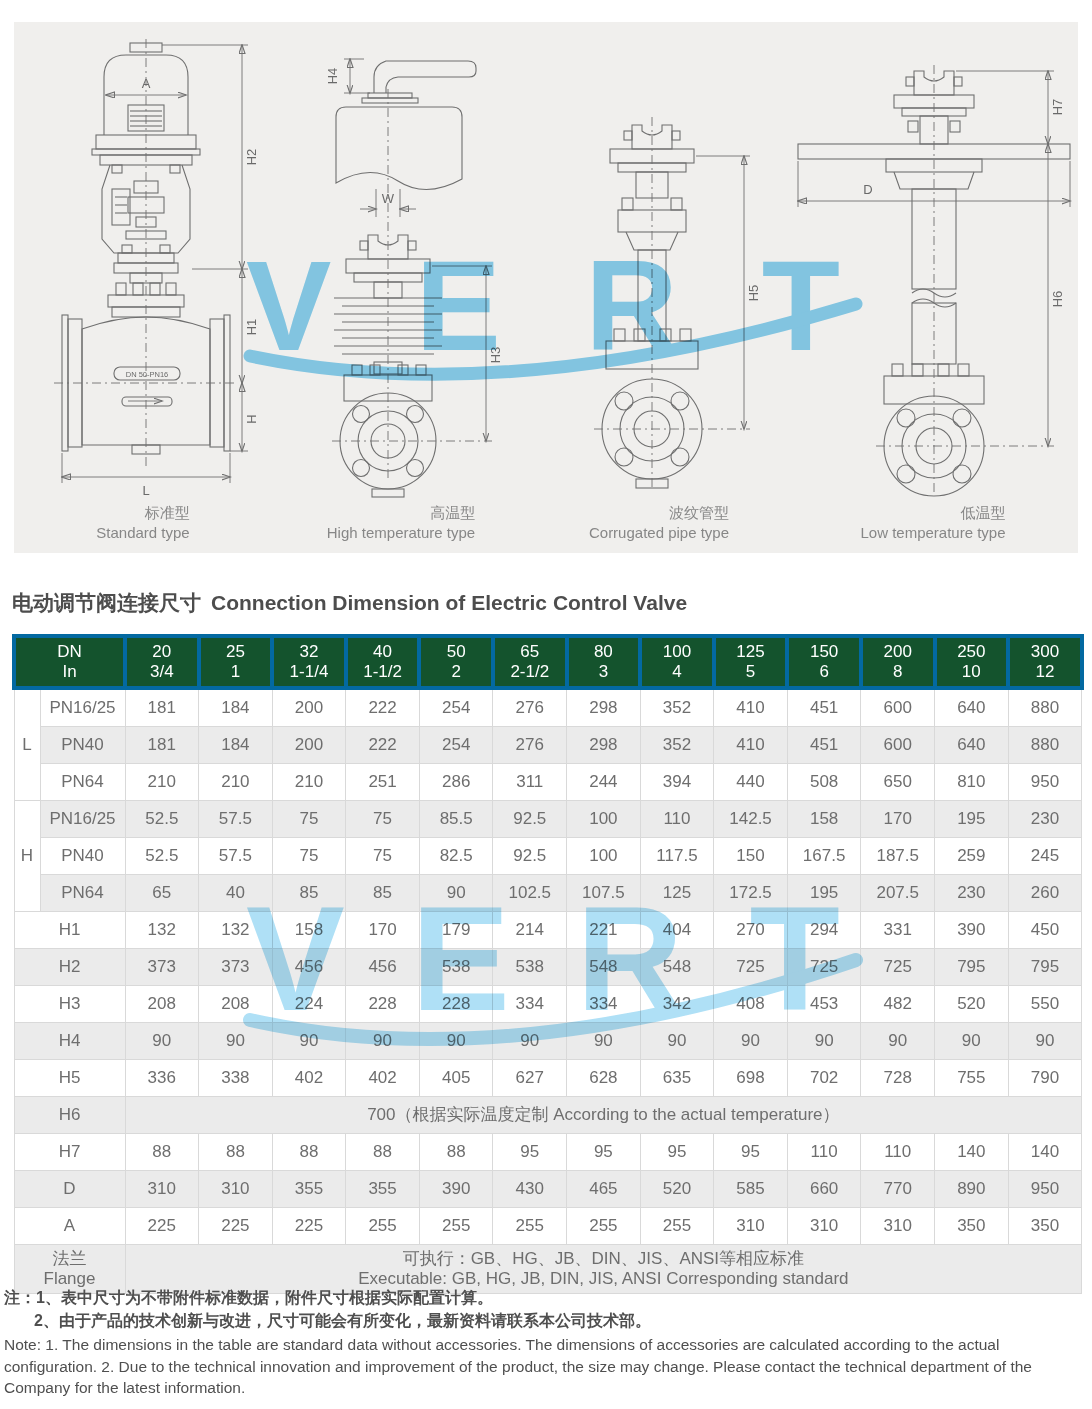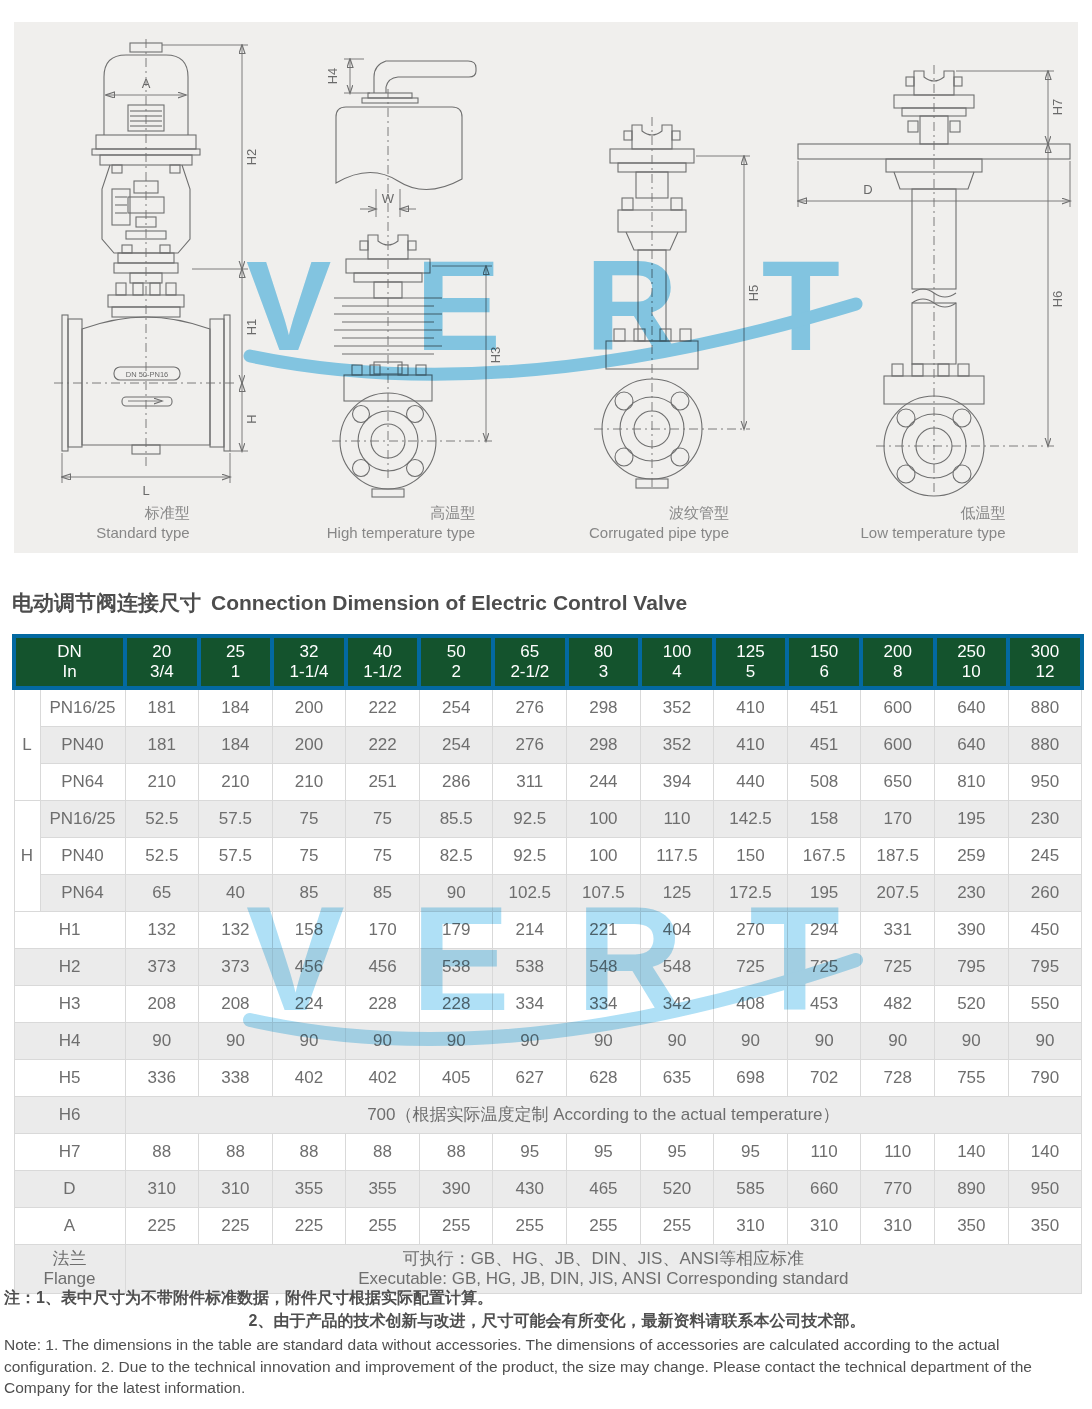--- a/index.html
+++ b/index.html
@@ -33,21 +33,21 @@
   th { background:#14532d; color:#fff; font-weight:normal; font-size:17px; border:4px solid #0369a1; height:48px; line-height:1.2; padding:0; text-align:center; }
   td { border:1px solid #d9d9d9; color:#6e6e6e; font-size:17px; text-align:center; height:36px; padding:0; background:#ffffff; }
   tr.odd td { background:#ebebeb; }
   td.group { background:#ffffff !important; }
   td.span-cell { line-height:1.25; }
   tr.tall td { height:48px; }
   td .l2 { line-height:1.2; }
   
   .notes { position:absolute; left:4px; top:1286px; width:1076px; color:#4f4f4f; }
   .note-cn { font-size:16px; font-weight:600; line-height:1.45; }
-  .note-cn.indent { padding-left:30px;text-align:center; }
+  .note-cn.indent { padding-left:30px; }
   .note-en { font-size:15.5px; line-height:1.38; margin-top:2px; }
 </style>
 </head>
 <body>
 
 <div class="panel">
   <div class="figures">
 
     <div class="figure">
       <svg class="fig-svg" width="254" height="470" viewBox="0 0 254 470">

